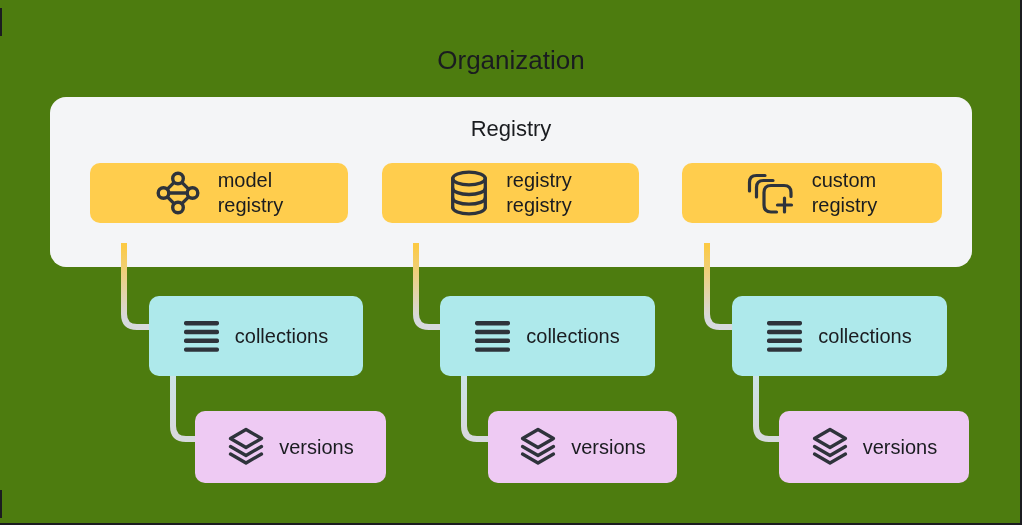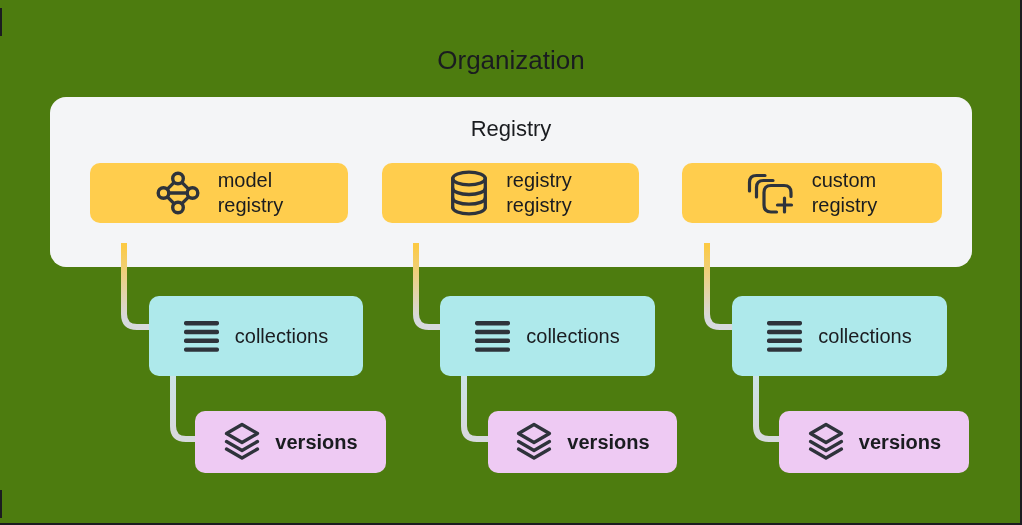--- a/index.html
+++ b/index.html
@@ -34,21 +34,21 @@
   .stop-cyan{stop-color:var(--clr-connector-cyan-start,#c9e6e9);}
   .stop-gray{stop-color:var(--clr-connector-gray,#d7d9dd);}
 
   .node{
     position:absolute;display:flex;align-items:center;justify-content:center;
     border-radius:10px;font-size:20px;color:var(--clr-text,#1a1c20);
   }
   .node svg{flex-shrink:0;display:block;}
   .registry-node{height:60px;background:var(--clr-registry-box,#ffcd4d);gap:17px;}
   .collections-node{height:80px;background:var(--clr-collections-box,#aee9eb);gap:16px;}
-  .versions-node{height:62px;background:var(--clr-versions-box,#eecaf3);gap:14px;font-weight:bold;}
+  .versions-node{height:72px;background:var(--clr-versions-box,#eecaf3);gap:14px;}
   .registry-node .label{line-height:25px;text-align:left;}
   .registry-node .label span{display:block;}
 
   .registry-node.c1{left:90px;top:163px;width:258px;}
   .registry-node.c2{left:382px;top:163px;width:257px;}
   .registry-node.c3{left:673px;top:163px;width:260px;margin-left:9px;}
   .collections-node.c1{left:149px;top:296px;width:214px;}
   .collections-node.c2{left:440px;top:296px;width:215px;}
   .collections-node.c3{left:732px;top:296px;width:215px;}
   .versions-node.c1{left:195px;top:411px;width:191px;}

